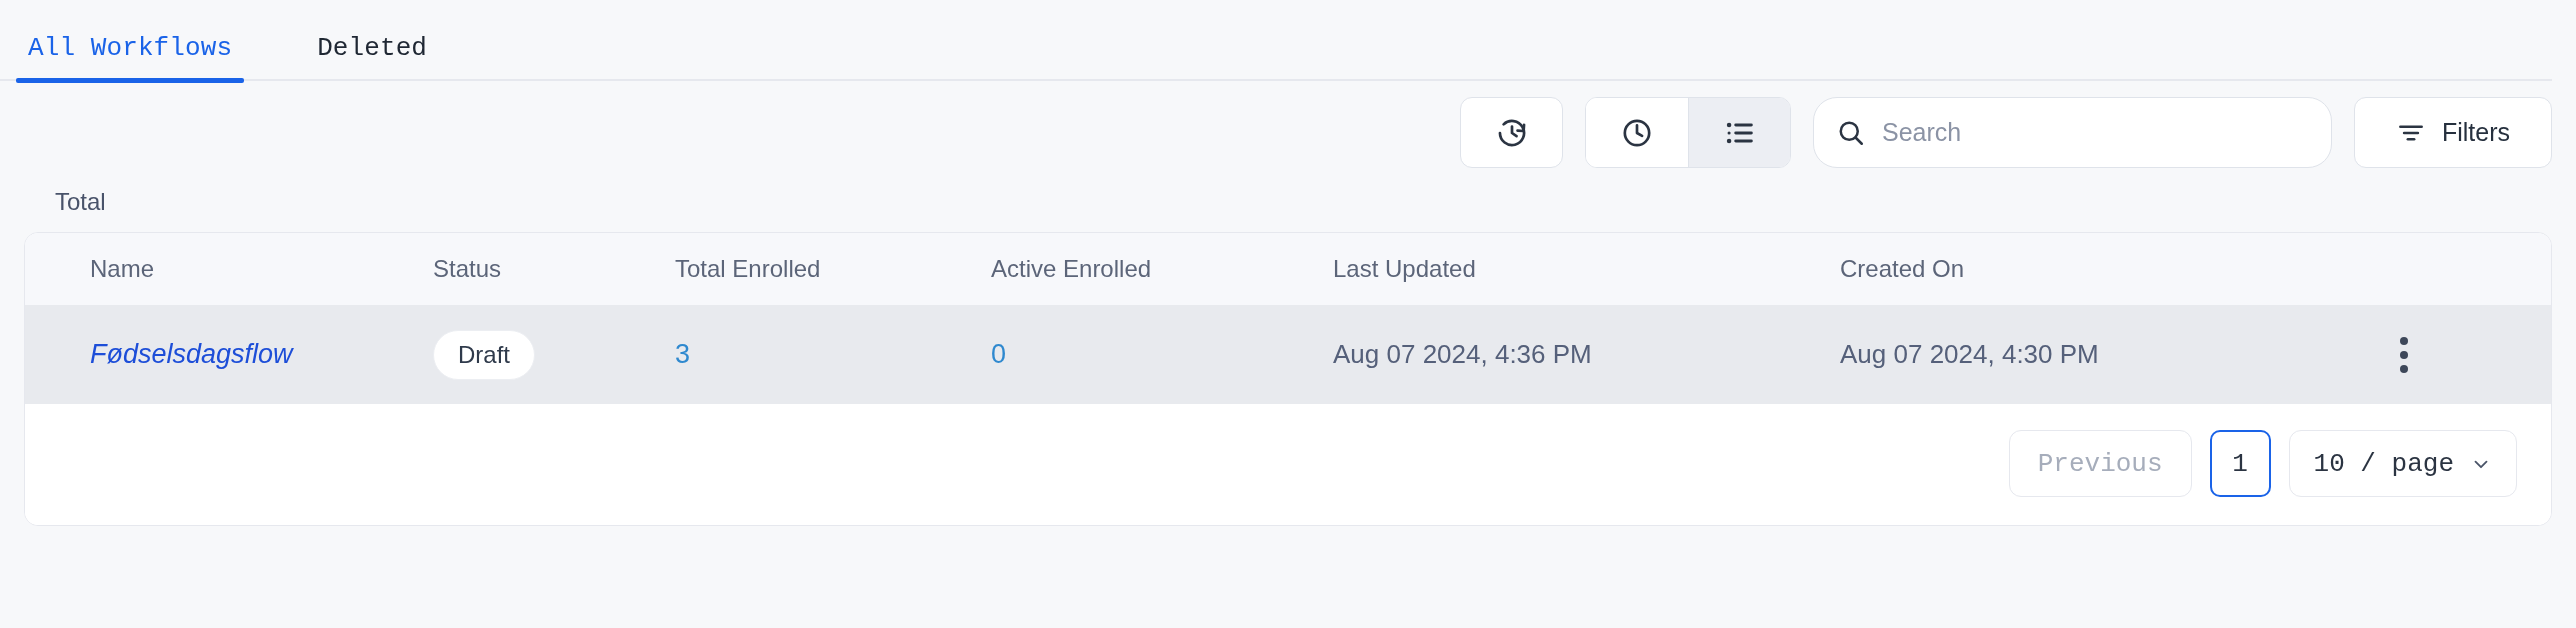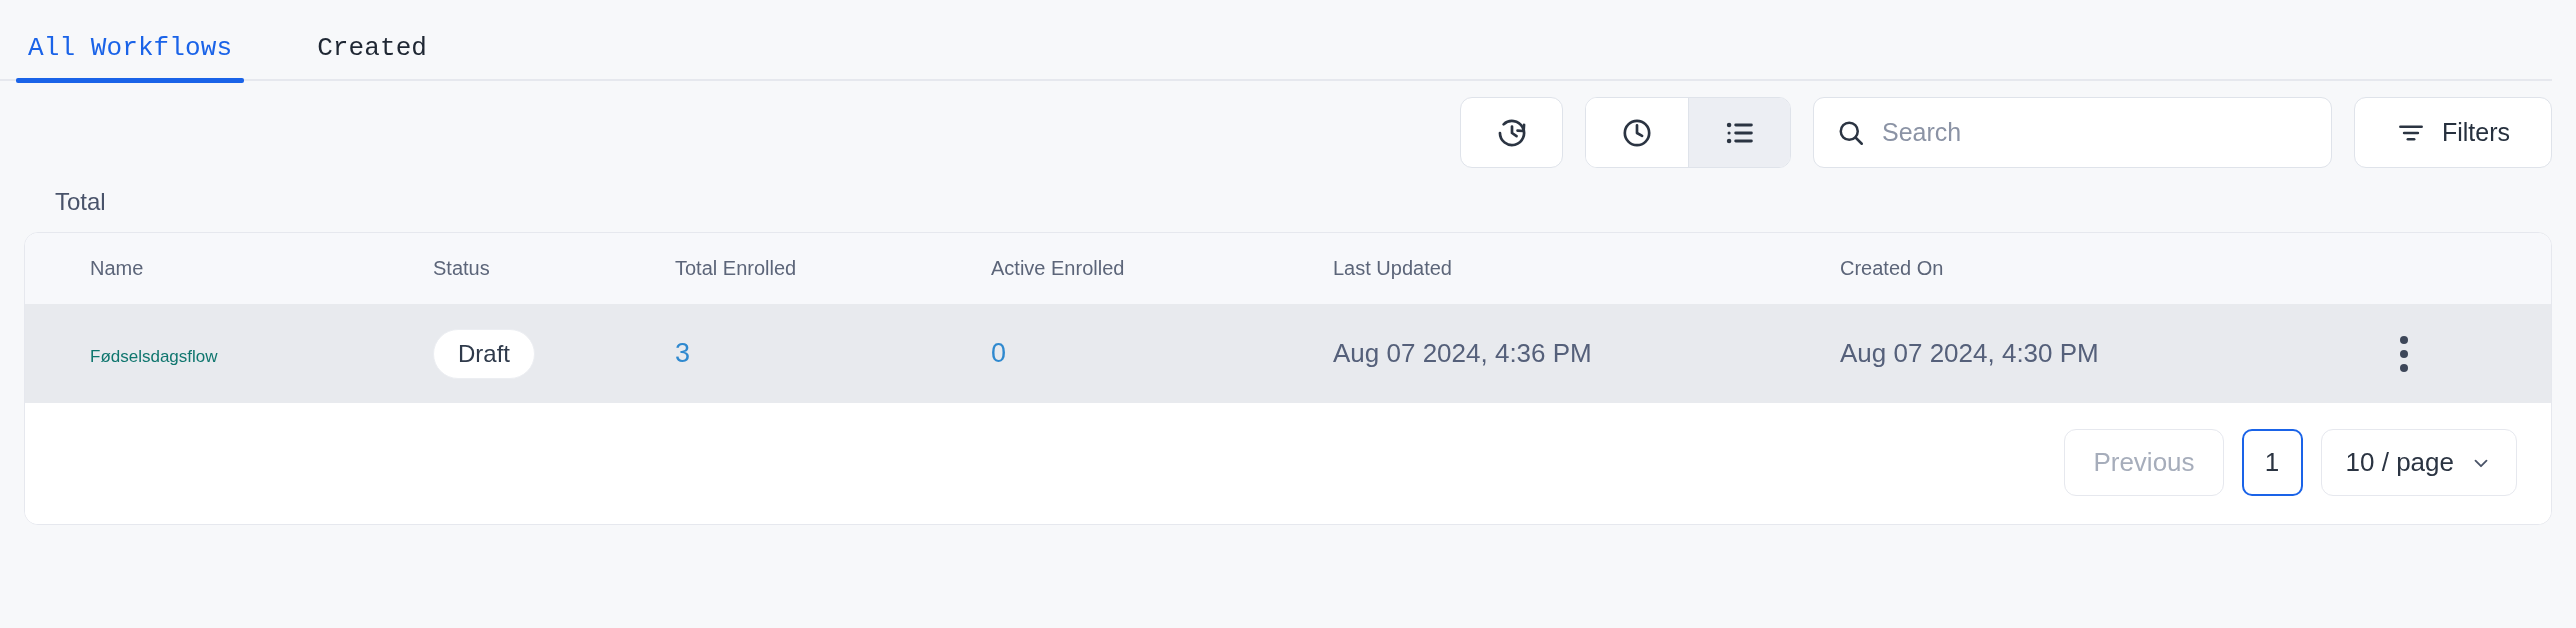--- a/index.html
+++ b/index.html
@@ -87,21 +87,21 @@
     cursor: pointer;
   }
   .seg-item + .seg-item { border-left: 1.5px solid #dfe3ea; }
   .seg-item.selected { background: #eceef3; }
 
   .search-box {
     width: 519px;
     height: 71px;
     background: #ffffff;
     border: 1.5px solid #dfe3ea;
-    border-radius: 11px;
+    border-radius: 24px;
     display: flex;
     align-items: center;
     padding: 0 22px;
     gap: 16px;
   }
   .search-box input {
     border: none;
     outline: none;
     font-size: 25px;
     font-family: "Liberation Sans", sans-serif;
@@ -140,21 +140,21 @@
     margin: 0 24px;
     background: #ffffff;
     border: 1.5px solid #e6e8ee;
     border-radius: 14px;
     overflow: hidden;
   }
   table { width: 100%; border-collapse: collapse; table-layout: fixed; }
   thead tr { background: #f7f8fb; }
   thead th {
     text-align: left;
-    font-size: 20px;
+    font-size: 24px;
     font-weight: normal;
     color: #5c6579;
     padding: 22px 0 22px 0;
     height: 71px;
   }
   tbody tr.row { background: #e8eaee; }
   tbody td {
     font-size: 26px;
     color: #2d3748;
     padding: 0;
@@ -162,21 +162,21 @@
     vertical-align: middle;
   }
   .c-name   { width: 408px; padding-left: 65px !important; }
   .c-status { width: 242px; }
   .c-total  { width: 316px; }
   .c-active { width: 342px; }
   .c-updated{ width: 507px; }
   .c-created{ width: 515px; }
   .c-menu   { width: auto; }
 
-  .name-cell { font-size: 17px; color: #0f766e; }
+  .name-cell { font-size: 27px; color: #1d4ed8; font-style: italic; }
   .pill {
     display: inline-block;
     background: #ffffff;
     border: 1.5px solid #eceef2;
     border-radius: 989px;
     padding: 10px 24px;
     font-size: 24px;
     color: #2f3a4b;
   }
   .link { color: #2f89cf; font-size: 27px; cursor: pointer; }
@@ -195,20 +195,21 @@
     display: block;
   }
 
   
   .pagination {
     background: #ffffff;
     display: flex;
     justify-content: flex-end;
     gap: 18px;
     padding: 26px 34px 28px 0;
+    font-family: Liberation Mono, monospace;
   }
   .pg-btn {
     height: 67px;
     border: 1.5px solid #e6e8ee;
     border-radius: 12px;
     background: #ffffff;
     display: flex;
     align-items: center;
     justify-content: center;
     padding: 0 28px;
@@ -245,21 +246,21 @@
   svg { display: block; }
 </style>
 </head>
 <body>
 
 <div class="tabbar">
   <div class="tab active">
     <span>All Workflows</span>
   </div>
   <div class="tab">
-    <span>Created</span>
+    <span>Deleted</span>
   </div>
 </div>
 
 <div class="toolbar">
 
   <div class="icon-btn">
     <span>
       <svg width="34" height="34" viewBox="0 0 24 24" fill="none" stroke="#2b3442" stroke-width="1.9" stroke-linecap="round" stroke-linejoin="round">
         <path d="M3.5 12a8.5 8.5 0 1 0 2.6-6.1"></path>
         <polyline points="20.5 6.3 20.2 10.6 15.9 10.3"></polyline>

